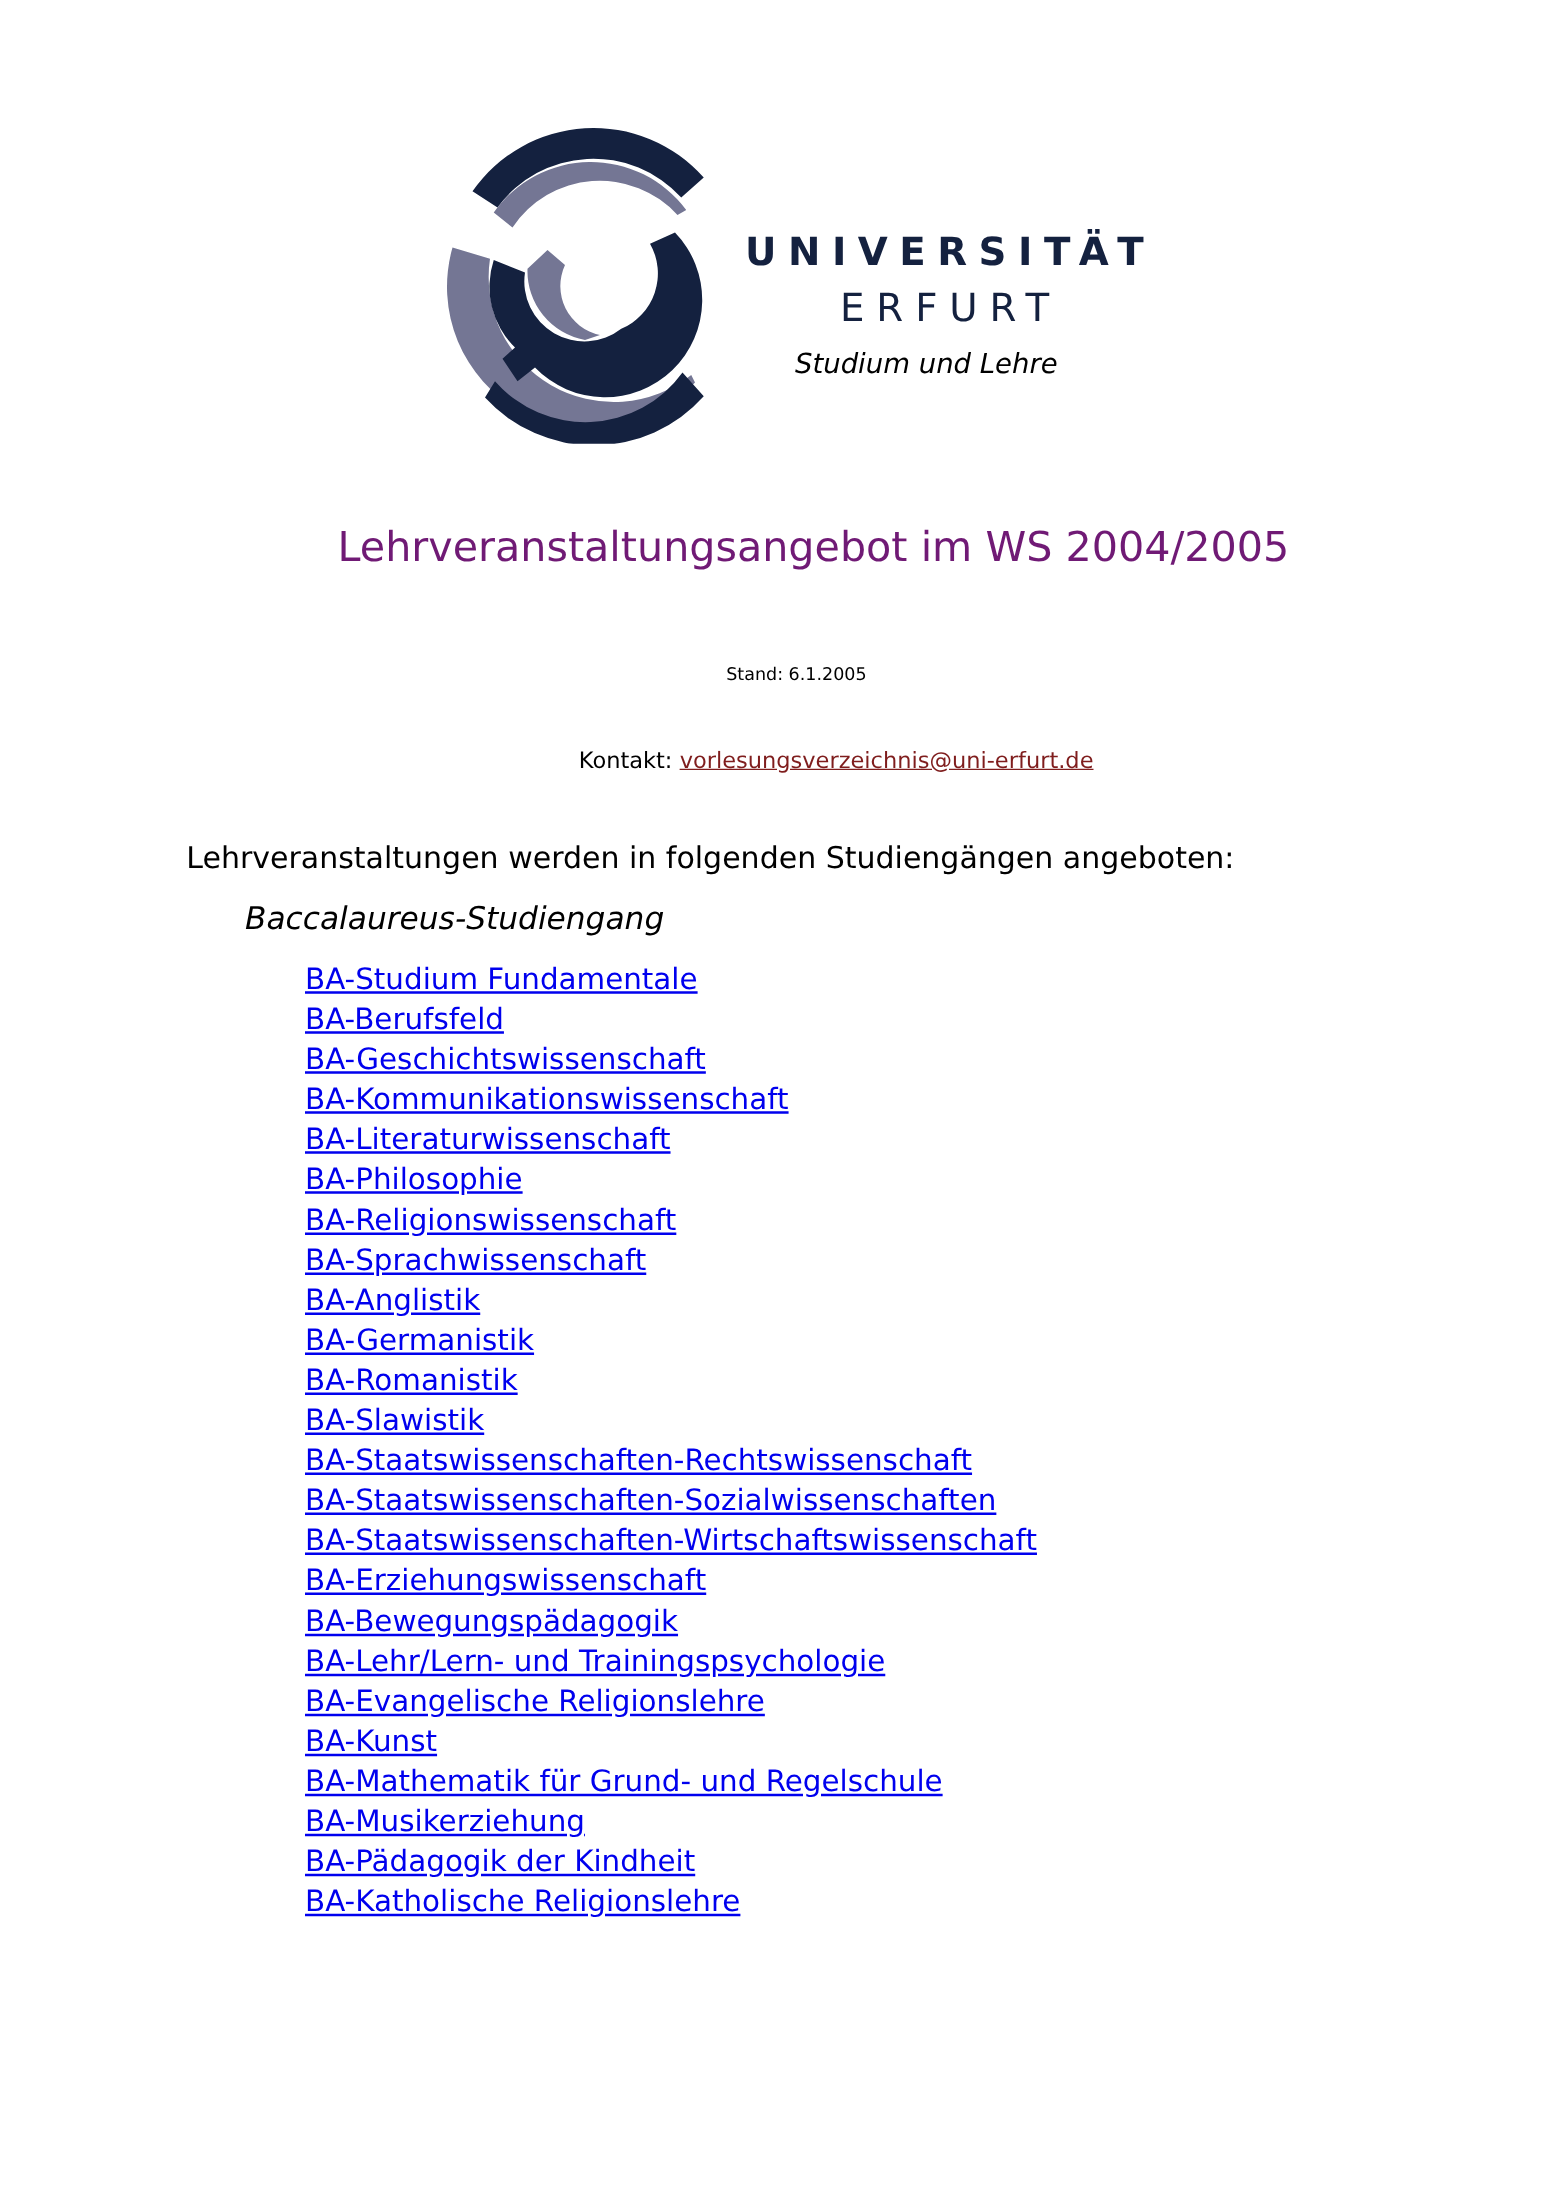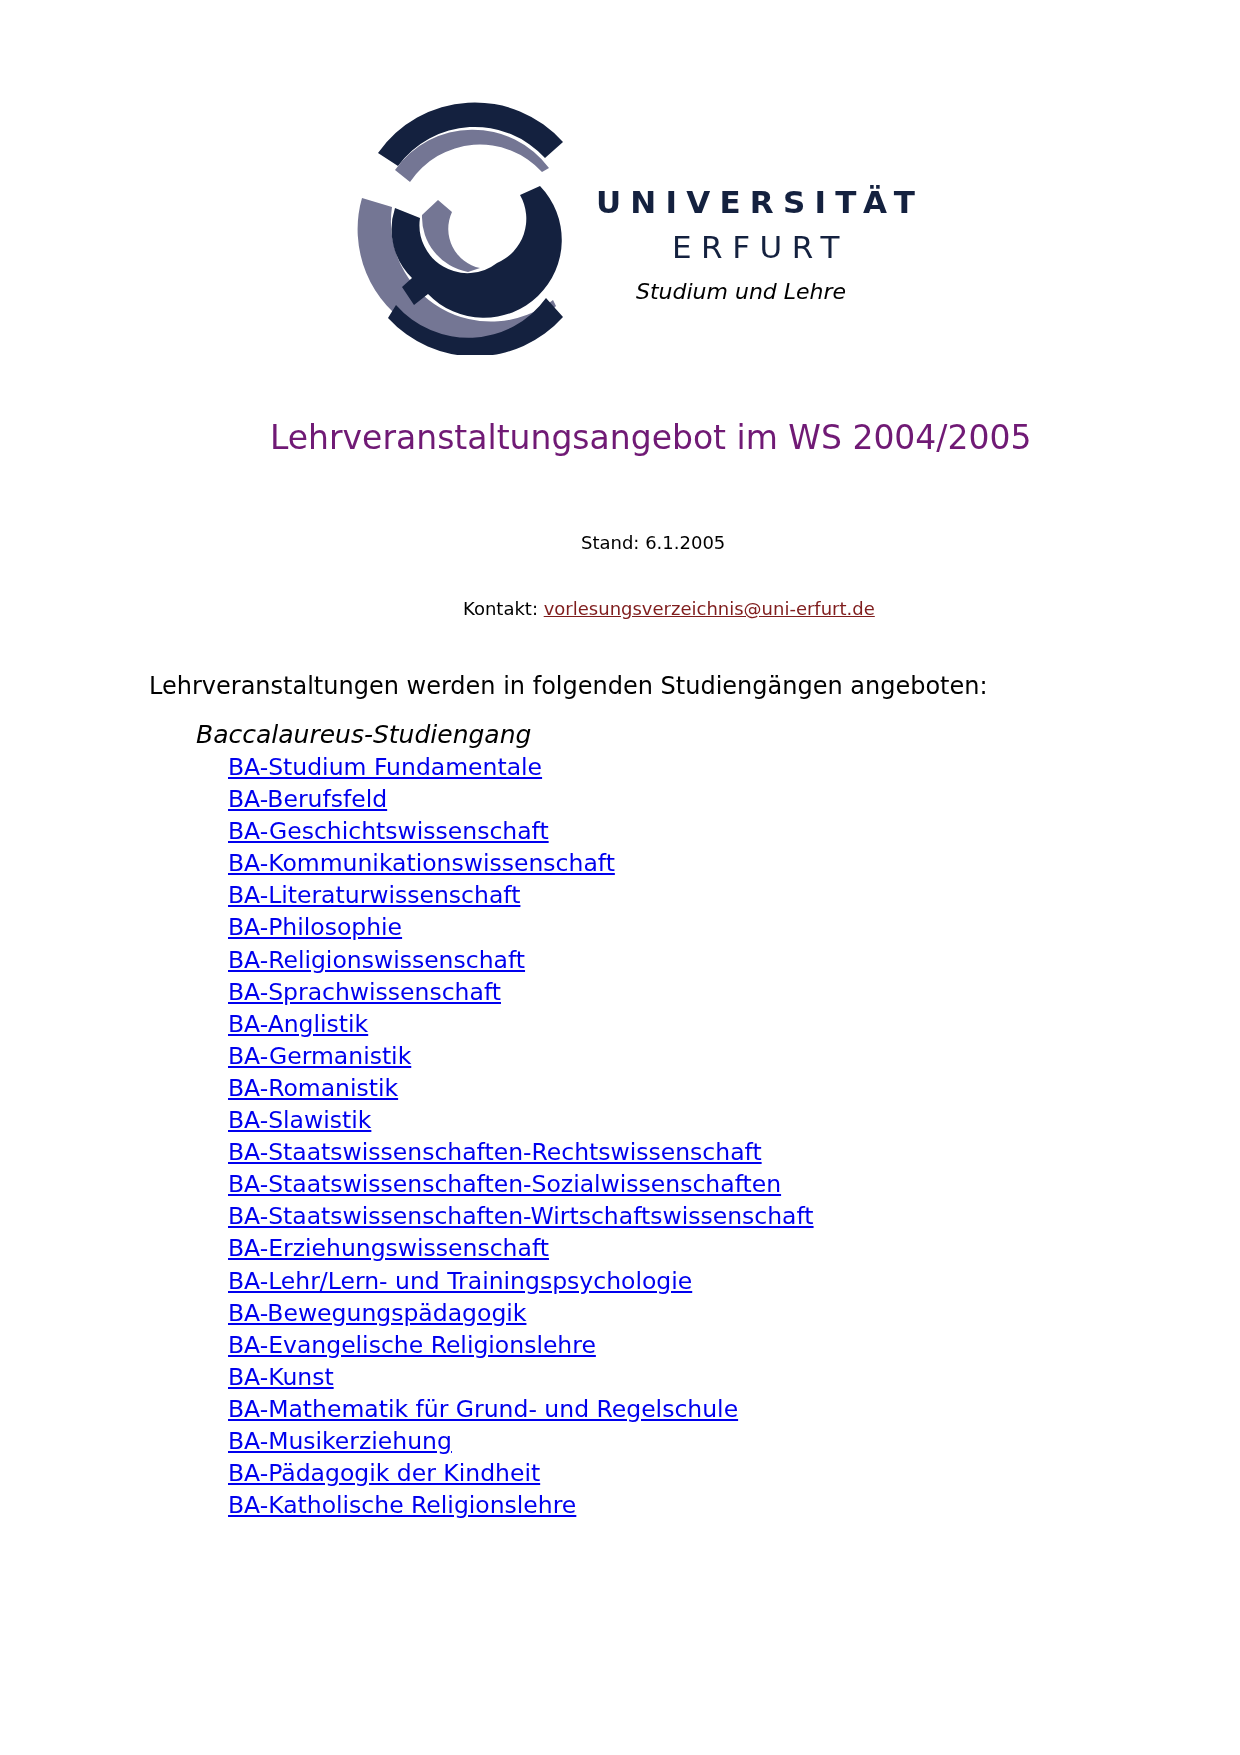--- a/index.html
+++ b/index.html
@@ -6,26 +6,26 @@
   body { width: 1240px; height: 1755px; position: relative; overflow: hidden;
          font-family: "DejaVu Sans", "Liberation Sans", sans-serif; color: #000; }
   .abs { position: absolute; white-space: nowrap; }
   .logo { position: absolute; left: 350px; top: 100px; width: 230px; height: 255px; }
   .uni { left: 596px; top: 184px; font-family: "DejaVu Sans", sans-serif; font-weight: bold;
          font-size: 31px; letter-spacing: 9.2px; color: #14213f; }
   .erfurt { left: 672px; top: 229px; font-family: "DejaVu Sans", sans-serif; font-size: 31px;
             letter-spacing: 9.5px; color: #14213f; }
   .sul { left: 636px; top: 279px; font-size: 22px; color: #000; font-style: italic; }
   .title { left: 270px; top: 418px; font-size: 33px; color: #701a75; }
-  .stand { left: 581px; top: 532px; font-size: 18px; }
+  .stand { left: 581px; top: 532px; font-size: 14px; }
   .kontakt { left: 463px; top: 598px; font-size: 18px; }
   .kontakt a { color: #7f1d1d; text-decoration: underline; }
   .intro { left: 149px; top: 672px; font-size: 24px; }
   .section { left: 149px; top: 720px; font-size: 25px; font-style: italic; margin-left: 47px; }
-  .links { position: absolute; left: 228px; top: 751px; margin: 0; padding: 0; list-style: none; }
+  .links { position: absolute; left: 228px; top: 751px; margin: 16px; padding: 0; list-style: none; }
   .links li { height: 32.1px; line-height: 32px; font-size: 23.5px; white-space: nowrap; }
   .links a { color: #0000ee; text-decoration: underline; text-underline-offset: 2px; }
 </style>
 </head>
 <body>
 
 <div class="logo" aria-label="Universität Erfurt logo">
   <svg width="230" height="255" viewBox="0 0 230 255" xmlns="http://www.w3.org/2000/svg">
 
     <path d="M 28 53 A 118 118 0 0 1 213 42 L 195 58 A 95 95 0 0 0 48 66 Z" fill="#14213f"></path>
@@ -69,21 +69,21 @@
   <li><a href="#">BA-Religionswissenschaft</a></li>
   <li><a href="#">BA-Sprachwissenschaft</a></li>
   <li><a href="#">BA-Anglistik</a></li>
   <li><a href="#">BA-Germanistik</a></li>
   <li><a href="#">BA-Romanistik</a></li>
   <li><a href="#">BA-Slawistik</a></li>
   <li><a href="#">BA-Staatswissenschaften-Rechtswissenschaft</a></li>
   <li><a href="#">BA-Staatswissenschaften-Sozialwissenschaften</a></li>
   <li><a href="#">BA-Staatswissenschaften-Wirtschaftswissenschaft</a></li>
   <li><a href="#">BA-Erziehungswissenschaft</a></li>
+  <li><a href="#">BA-Bewegungspädagogik</a></li>
   <li><a href="#">BA-Lehr/Lern- und Trainingspsychologie</a></li>
-  <li><a href="#">BA-Bewegungspädagogik</a></li>
   <li><a href="#">BA-Evangelische Religionslehre</a></li>
   <li><a href="#">BA-Kunst</a></li>
   <li><a href="#">BA-Mathematik für Grund- und Regelschule</a></li>
   <li><a href="#">BA-Musikerziehung</a></li>
   <li><a href="#">BA-Pädagogik der Kindheit</a></li>
   <li><a href="#">BA-Katholische Religionslehre</a></li>
 </ul>
 
 </body></html>

